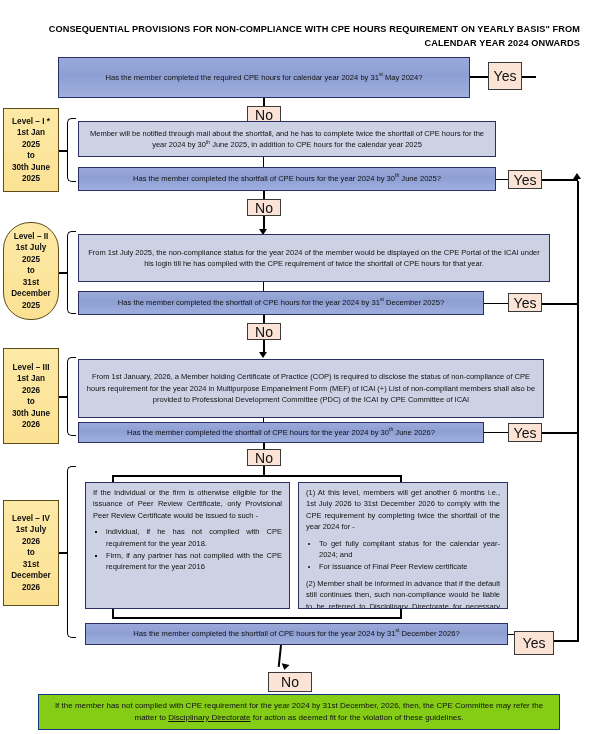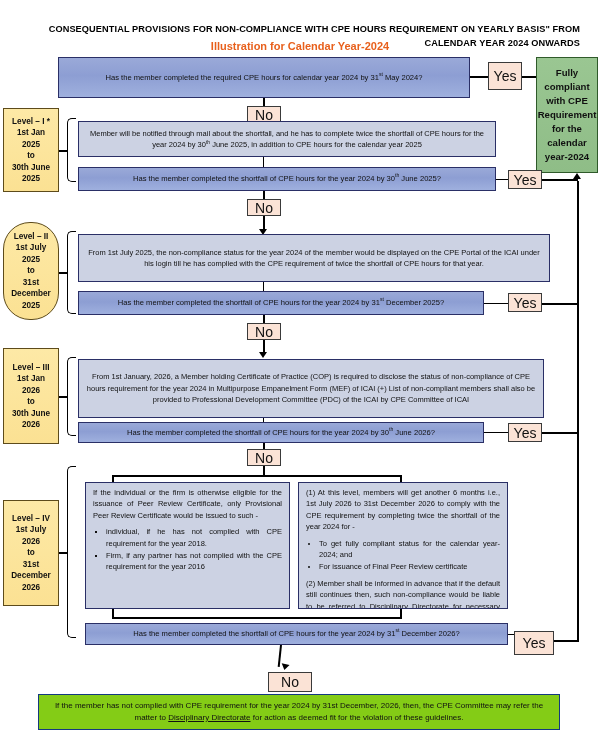--- a/index.html
+++ b/index.html
@@ -131,31 +131,29 @@
   }
   .brace-nub{background:#000;height:1.5px;}
   sup{font-size:.66em;vertical-align:super;line-height:0;}
 </style>
 </head>
 <body>
 
 <div id="canvas">
 
   <div class="abs title">CONSEQUENTIAL PROVISIONS FOR NON-COMPLIANCE WITH CPE HOURS REQUIREMENT ON YEARLY BASIS" FROM CALENDAR YEAR 2024 ONWARDS</div>
-  <div class="abs subtitle">Illustration for Calendar Year-2024</div>
 
   <div class="abs qbox" style="left:58px;top:57px;width:412px;height:41px;">
     <span><span>Has the member completed the required CPE hours for calendar year 2024 by 31</span><sup>st</sup><span> May 2024?</span></span>
   </div>
 
   <div class="abs hline" style="left:470px;top:76px;width:18px;"></div>
   <div class="abs yesno" style="left:488px;top:62px;width:34px;height:28px;">Yes</div>
   <div class="abs hline" style="left:522px;top:76px;width:14px;"></div>
 
-  <div class="abs green" style="left:536px;top:57px;width:62px;height:116px;">Fully compliant with CPE Requirement for the calendar year-2024</div>
 
   <div class="abs vline" style="left:577px;top:181px;width:2px;height:459px;"></div>
   <div class="abs arrow-up" style="left:573px;top:173px;"></div>
 
   <div class="abs vline" style="left:263px;top:98px;height:8px;"></div>
   <div class="abs yesno" style="left:247px;top:106px;width:34px;height:17px;">No</div>
   <div class="abs vline" style="left:263px;top:123px;height:10px;"></div>
 
   <div class="abs level" style="left:3px;top:108px;width:56px;height:84px;">
     <div>Level – I *</div>

